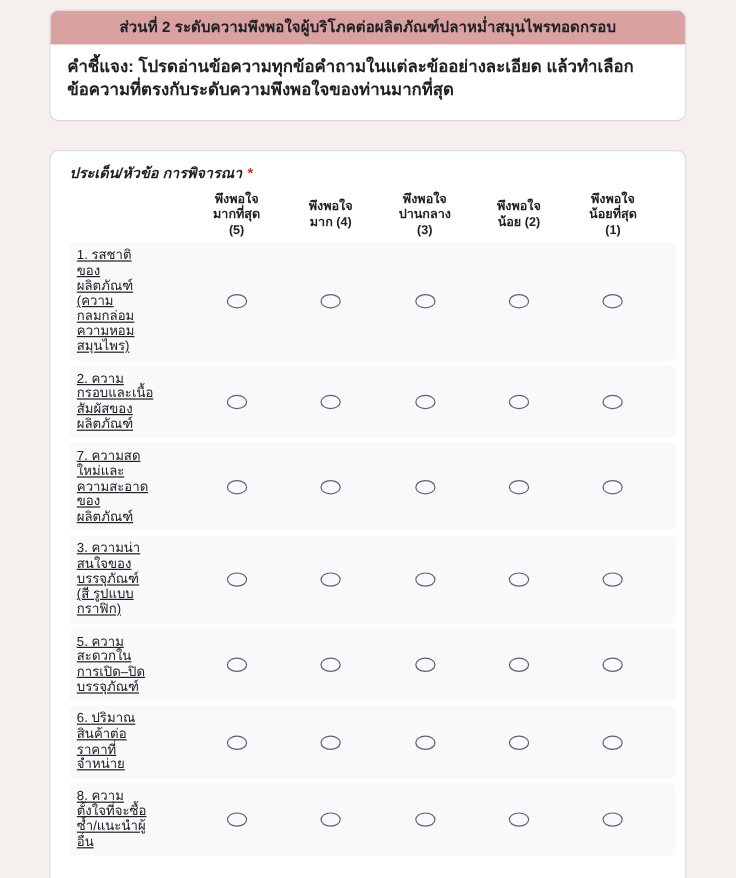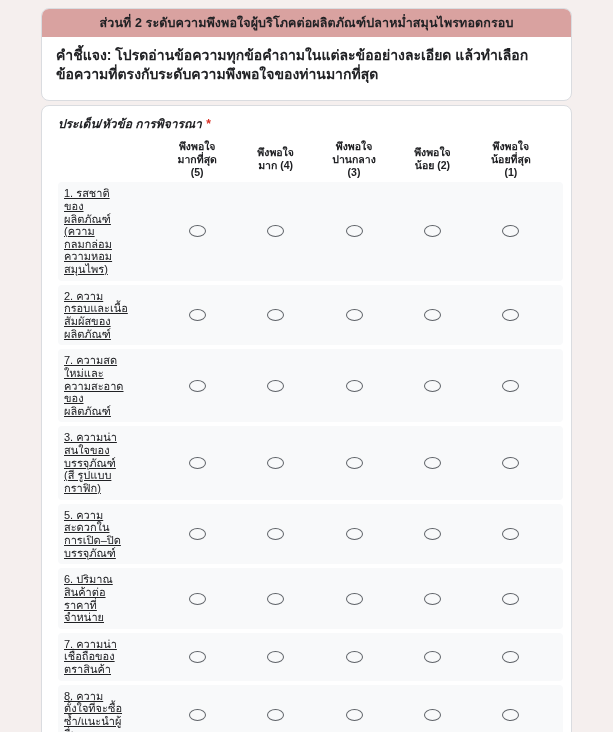--- a/index.html
+++ b/index.html
@@ -16,21 +16,21 @@
     width: 531px;
     margin: 8px 41px 0 41px;
   }
   .card {
     background: #ffffff;
     border: 1px solid #dadce0;
     border-radius: 8px;
     box-sizing: border-box;
   }
   
-  .intro-card { margin-bottom: 4px; overflow: hidden; }
+  .intro-card { margin-bottom: 24px; overflow: hidden; }
   .section-banner {
     background: #d9a2a0;
     height: 28px;
     display: flex;
     align-items: center;
     justify-content: center;
     font-size: 12.5px;
     font-weight: 700;
     letter-spacing: 0.1px;
   }
@@ -60,20 +60,21 @@
   }
   .grid {
     margin: 7px 8px 0 16px; 
   }
   .grid-header {
     display: flex;
     align-items: center;
     min-height: 40px;
     margin-bottom: 3px;
     padding-right: 13px;
+    justify-content: center;
   }
   .label-col {
     width: 100px;
     flex: none;
     box-sizing: border-box;
   }
   .option-col {
     flex: 1 1 0;
     display: flex;
     align-items: center;
@@ -307,42 +308,20 @@
             </div>
             <div class="radio-cell">
               <span class="radio"></span>
             </div>
             <div class="radio-cell">
               <span class="radio"></span>
             </div>
           </div>
       </div>
       <div class="grid-row">
-        <div class="row-label">7. ความน่า
-เชื่อถือของ
-ตราสินค้า</div>
-        <div class="radio-strip">
-            <div class="radio-cell">
-              <span class="radio"></span>
-            </div>
-            <div class="radio-cell">
-              <span class="radio"></span>
-            </div>
-            <div class="radio-cell">
-              <span class="radio"></span>
-            </div>
-            <div class="radio-cell">
-              <span class="radio"></span>
-            </div>
-            <div class="radio-cell">
-              <span class="radio"></span>
-            </div>
-          </div>
-      </div>
-      <div class="grid-row">
         <div class="row-label">8. ความ
 ตั้งใจที่จะซื้อ
 ซ้ำ/แนะนำผู้
 อื่น</div>
         <div class="radio-strip">
             <div class="radio-cell">
               <span class="radio"></span>
             </div>
             <div class="radio-cell">
               <span class="radio"></span>

